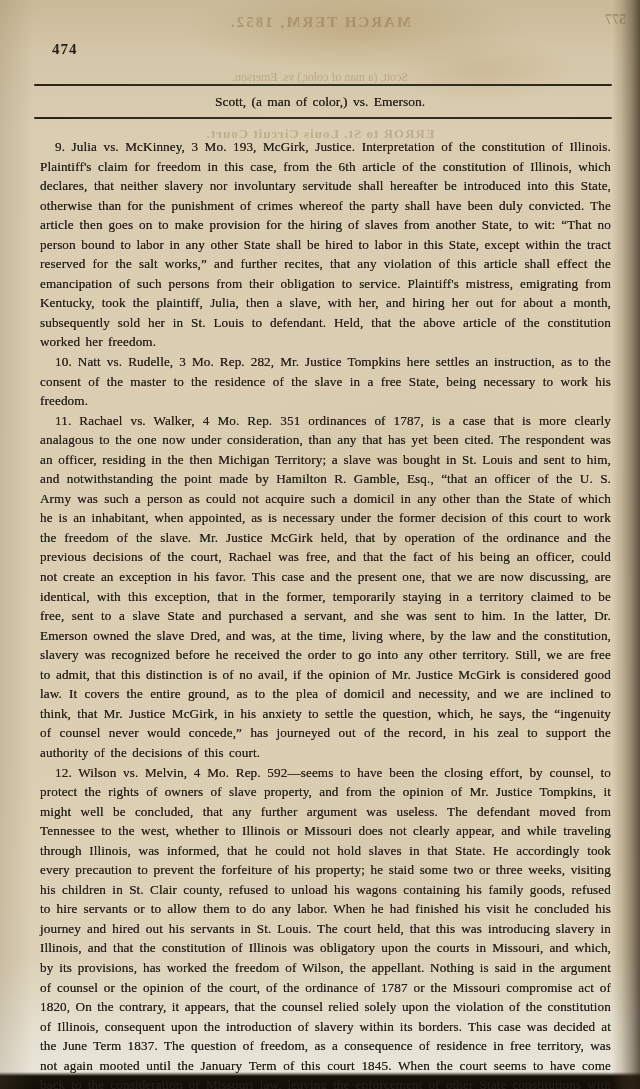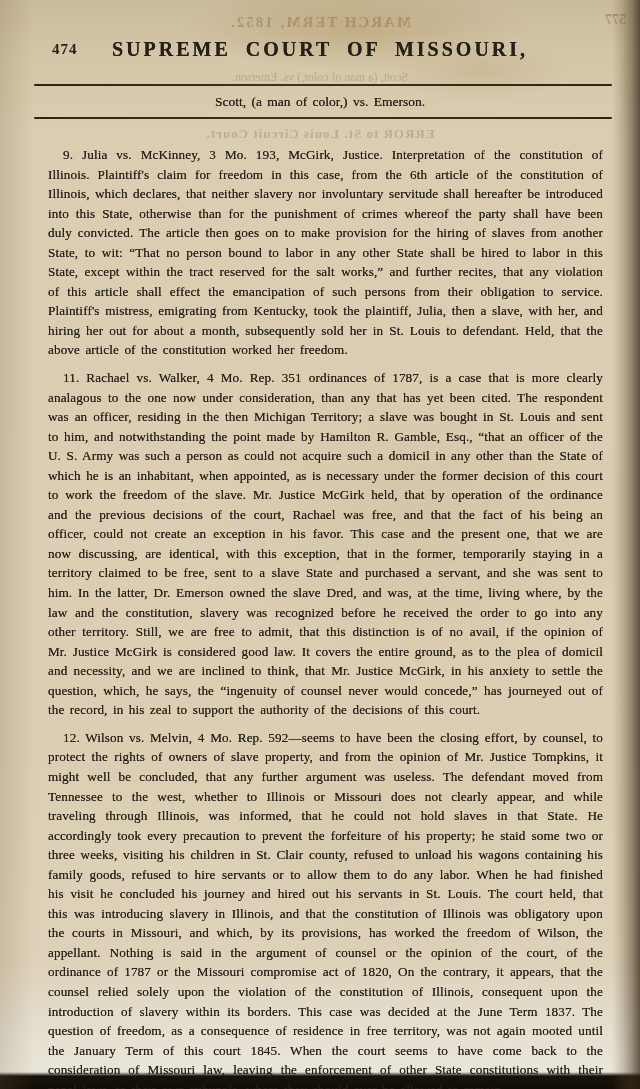--- a/index.html
+++ b/index.html
@@ -69,40 +69,40 @@
     position: absolute; top: 94px; left: 60px; width: 520px;
     text-align: center; font-size: 13.5px; word-spacing: 2px;
     text-shadow: 0 0 0.4px rgba(38,32,25,0.8);
   }
   .body-text {
     position: absolute; top: 137px; left: 40px; width: 571px;
     font-size: 13.2px; line-height: 19.55px;
     text-align: justify; word-spacing: 2px; letter-spacing: 0.1px;
     text-shadow: 0 0 0.35px rgba(38,32,25,0.75);
   }
-  .body-text p { margin: 8px; text-indent: 15px; }
+  .body-text p { margin: 0; text-indent: 15px; }
 </style>
 </head>
 <body>
 
 <div class="scan">
 
   <div class="bleed bleed-term">MARCH TERM, 1852.</div>
   <div class="bleed bleed-num">577</div>
   <div class="bleed bleed-case">Scott, (a man of color,) vs. Emerson.</div>
   <div class="bleed bleed-error">ERROR to St. Louis Circuit Court.</div>
 
   <div class="page-num">474</div>
-  <div class="running-head">SUPREME COURT OF MISSOURI,</div>
 
   <div class="rule rule-top"></div>
   <div class="case-title">Scott, (a man of color,) vs. Emerson.</div>
   <div class="rule rule-bottom"></div>
 
   <div class="body-text">
     <p>9. Julia vs. McKinney, 3 Mo. 193, McGirk, Justice.  Interpretation of the constitution of Illinois.  Plaintiff's claim for freedom in this case, from the 6th article of the constitution of Illinois, which declares, that neither slavery nor involuntary servitude shall hereafter be introduced into this State, otherwise than for the punishment of crimes whereof the party shall have been duly convicted.  The article then goes on to make provision for the hiring of slaves from another State, to wit:  “That no person bound to labor in any other State shall be hired to labor in this State, except within the tract reserved for the salt works,” and further recites, that any violation of this article shall effect the emancipation of such persons from their obligation to service.  Plaintiff's mistress, emigrating from Kentucky, took the plaintiff, Julia, then a slave, with her, and hiring her out for about a month, subsequently sold her in St. Louis to defendant.  Held, that the above article of the constitution worked her freedom.</p>
+    <p>10. Natt vs. Rudelle, 3 Mo. Rep. 282, Mr. Justice Tompkins here settles an instruction, as to the consent of the master to the residence of the slave in a free State, being necessary to work his freedom.</p>
     <p>11. Rachael vs. Walker, 4 Mo. Rep. 351 ordinances of 1787, is a case that is more clearly analagous to the one now under consideration, than any that has yet been cited.  The respondent was an officer, residing in the then Michigan Territory; a slave was bought in St. Louis and sent to him, and notwithstanding the point made by Hamilton R. Gamble, Esq., “that an officer of the U. S. Army was such a person as could not acquire such a domicil in any other than the State of which he is an inhabitant, when appointed, as is necessary under the former decision of this court to work the freedom of the slave.  Mr. Justice McGirk held, that by operation of the ordinance and the previous decisions of the court, Rachael was free, and that the fact of his being an officer, could not create an exception in his favor.  This case and the present one, that we are now discussing, are identical, with this exception, that in the former, temporarily staying in a territory claimed to be free, sent to a slave State and purchased a servant, and she was sent to him.  In the latter, Dr. Emerson owned the slave Dred, and was, at the time, living where, by the law and the constitution, slavery was recognized before he received the order to go into any other territory.  Still, we are free to admit, that this distinction is of no avail, if the opinion of Mr. Justice McGirk is considered good law.  It covers the entire ground, as to the plea of domicil and necessity, and we are inclined to think, that Mr. Justice McGirk, in his anxiety to settle the question, which, he says, the “ingenuity of counsel never would concede,” has journeyed out of the record, in his zeal to support the authority of the decisions of this court.</p>
     <p>12. Wilson vs. Melvin, 4 Mo. Rep. 592—seems to have been the closing effort, by counsel, to protect the rights of owners of slave property, and from the opinion of Mr. Justice Tompkins, it might well be concluded, that any further argument was useless.  The defendant moved from Tennessee to the west, whether to Illinois or Missouri does not clearly appear, and while traveling through Illinois, was informed, that he could not hold slaves in that State.  He accordingly took every precaution to prevent the forfeiture of his property; he staid some two or three weeks, visiting his children in St. Clair county, refused to unload his wagons containing his family goods, refused to hire servants or to allow them to do any labor.  When he had finished his visit he concluded his journey and hired out his servants in St. Louis.  The court held, that this was introducing slavery in Illinois, and that the constitution of Illinois was obligatory upon the courts in Missouri, and which, by its provisions, has worked the freedom of Wilson, the appellant.  Nothing is said in the argument of counsel or the opinion of the court, of the ordinance of 1787 or the Missouri compromise act of 1820,  On the contrary, it appears, that the counsel relied solely upon the violation of the constitution of Illinois, consequent upon the introduction of slavery within its borders.  This case was decided at the June Term 1837.  The question of freedom, as a consequence of residence in free territory, was not again mooted until the January Term of this court 1845.  When the court seems to have come back to the consideration of Missouri law, leaving the enforcement of other State constitutions with their penal laws, to their own tribunals, where they should ever be allowed to remain.</p>
   </div>
 
   <div class="edge-left"></div>
   <div class="edge-right"></div>
 </div>
 
 </body></html>

